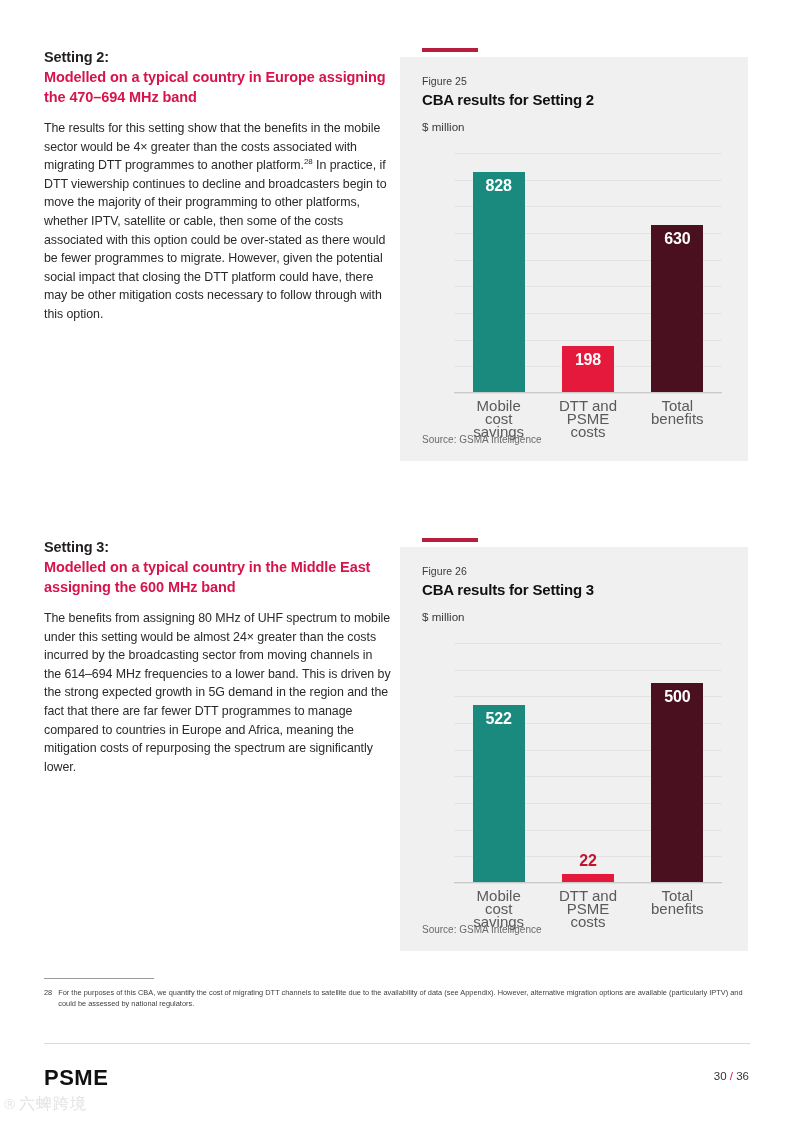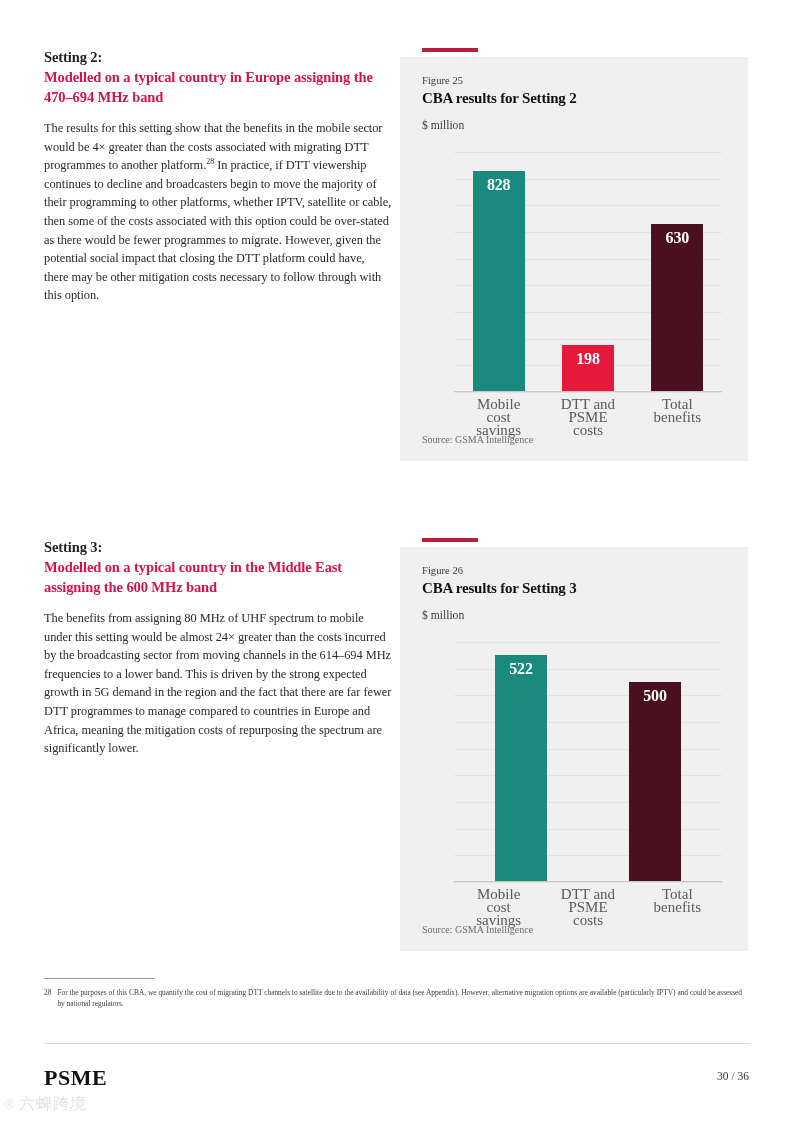--- a/index.html
+++ b/index.html
@@ -7,21 +7,21 @@
   body {
     width: 793px;
     height: 1122px;
     background: #ffffff;
     font-family: "Liberation Sans", sans-serif;
     position: relative;
     overflow: hidden;
     color: #231f20;
   }
 
-  .page { position: absolute; inset: 0; font-family: Liberation Serif, serif; }
+  .page { position: absolute; inset: 0; }
 
   
   .section { position: absolute; left: 0; right: 0; }
   #section-2 { top: 48px; }
   #section-3 { top: 538px; }
 
   .text-col {
     position: absolute;
     left: 44px;
     width: 348px;
@@ -339,22 +339,27 @@
               <div class="gridline" style="top: 80px;"></div>
               <div class="gridline" style="top: 106.667px;"></div>
               <div class="gridline" style="top: 133.333px;"></div>
               <div class="gridline" style="top: 160px;"></div>
               <div class="gridline" style="top: 186.667px;"></div>
               <div class="gridline" style="top: 213.333px;"></div>
               <div class="gridline" style="top: 240px;"></div>
             </div>
           <div class="plot">
               <div class="bar-slot">
-                <div class="bar" style="height: 227px; background: rgb(26, 138, 126);">
+                <div class="bar" style="height: 178px; background: rgb(26, 138, 126);">
                   <div class="bar-value-inside" style="color: rgb(255, 255, 255);">522</div>
+                </div>
+              </div>
+              <div class="bar-slot">
+                <div class="bar" style="height: 8.8px; background: rgb(229, 25, 60);">
+                  <div class="bar-value-outside" style="color: rgb(196, 18, 48);">22</div>
                 </div>
               </div>
               <div class="bar-slot">
                 <div class="bar" style="height: 200px; background: rgb(75, 16, 32);">
                   <div class="bar-value-inside" style="color: rgb(255, 255, 255);">500</div>
                 </div>
               </div>
             </div>
           <div class="baseline"></div>
           <div class="cat-labels">

